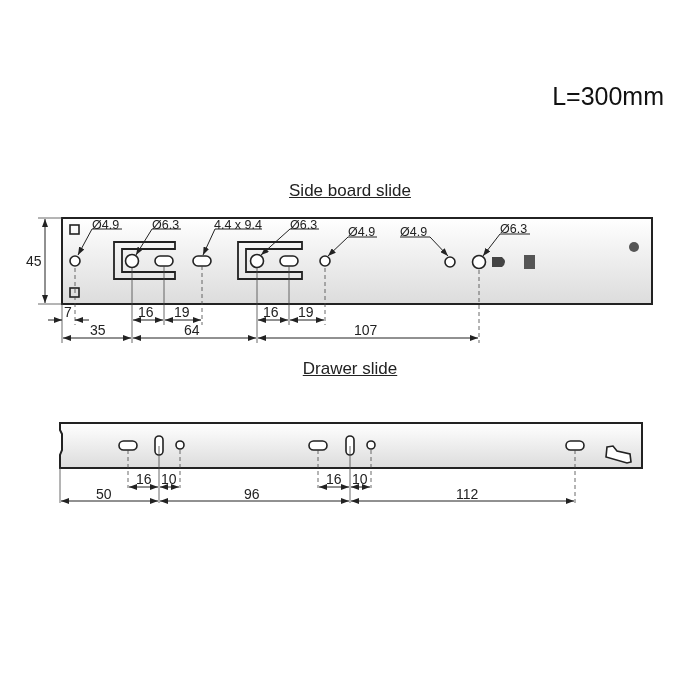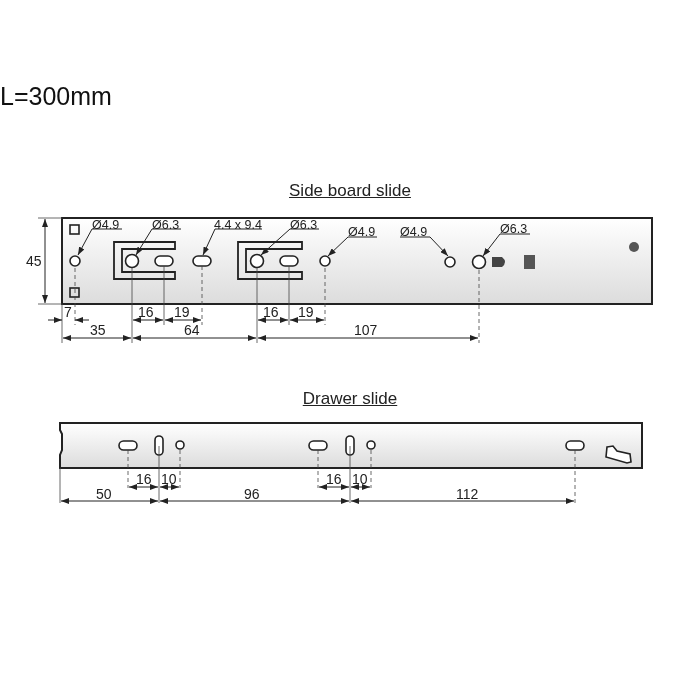--- a/index.html
+++ b/index.html
@@ -1,28 +1,28 @@
 <!DOCTYPE html>
 <html><head>
 <meta charset="utf-8">
 <style>
   html, body { margin:0; padding:0; background:#ffffff; }
   body { width:700px; height:700px; position:relative; overflow:hidden; font-family:"Liberation Sans", sans-serif; }
-  .title { position:absolute; left:0; width:664px; top:82px; text-align:left; font-size:25px; color:#111; }
+  .title { position:absolute; left:0; width:664px; top:82px; text-align:right; font-size:25px; color:#111; }
   .section-title { position:absolute; left:0; width:700px; text-align:center; font-size:17px; color:#222;text-decoration:underline; }
   svg { position:absolute; left:0; top:0; }
   .dim { font-family:"Liberation Sans", sans-serif; font-size:14px; fill:#222; }
   .lbl { font-family:"Liberation Sans", sans-serif; font-size:12.5px; fill:#222; }
 </style>
 </head>
 <body>
 
 <div class="title">L=300mm</div>
 <div class="section-title" style="top:181px">Side board slide</div>
-<div class="section-title" style="top:389px">Drawer slide</div>
+<div class="section-title" style="top:359px">Drawer slide</div>
 
 <svg width="700" height="700" viewBox="0 0 700 700">
   <defs>
     <linearGradient id="pg" x1="0" y1="0" x2="0" y2="1">
       <stop offset="0" stop-color="#ffffff"></stop>
       <stop offset="1" stop-color="#dcdcdc"></stop>
     </linearGradient>
     <marker id="ar" markerWidth="8" markerHeight="6" refX="8" refY="3" orient="auto-start-reverse">
       <path d="M0,0 L8,3 L0,6 Z" fill="#222"></path>
     </marker>

